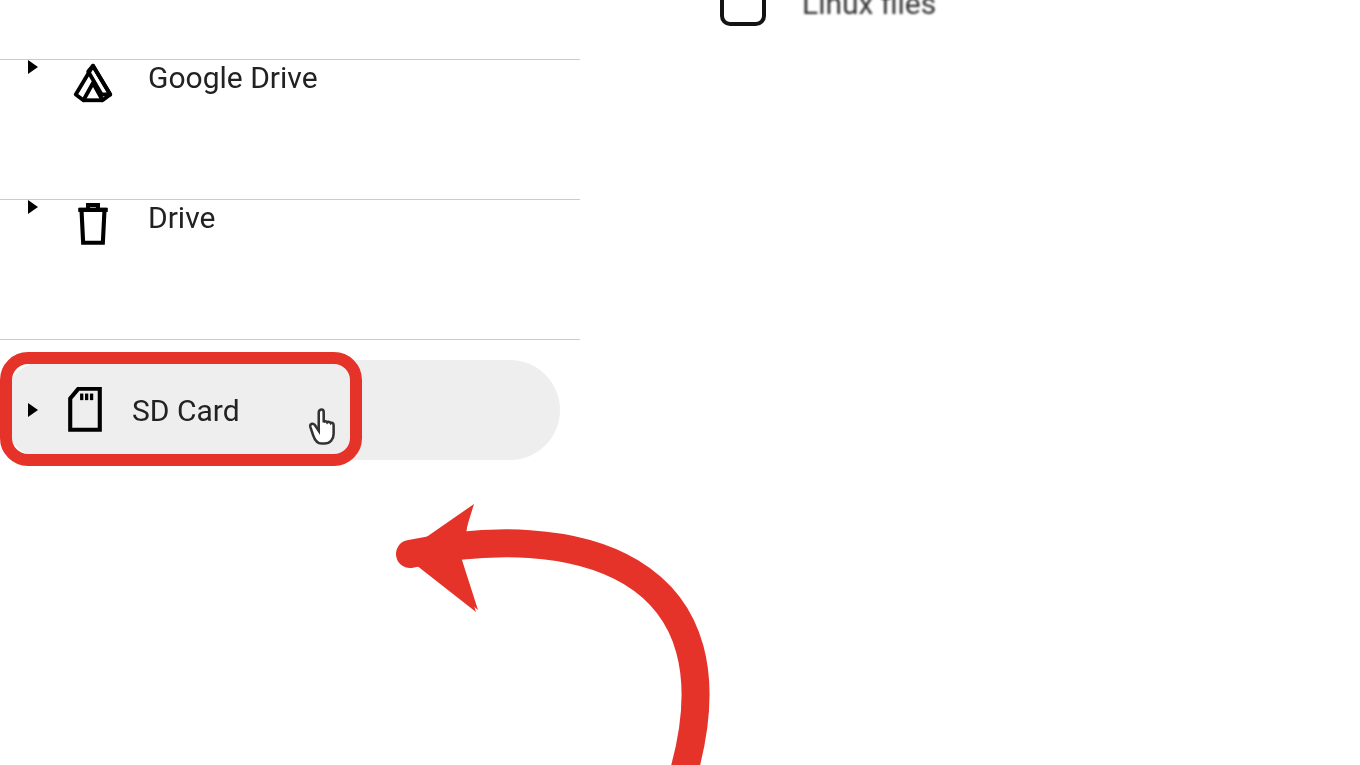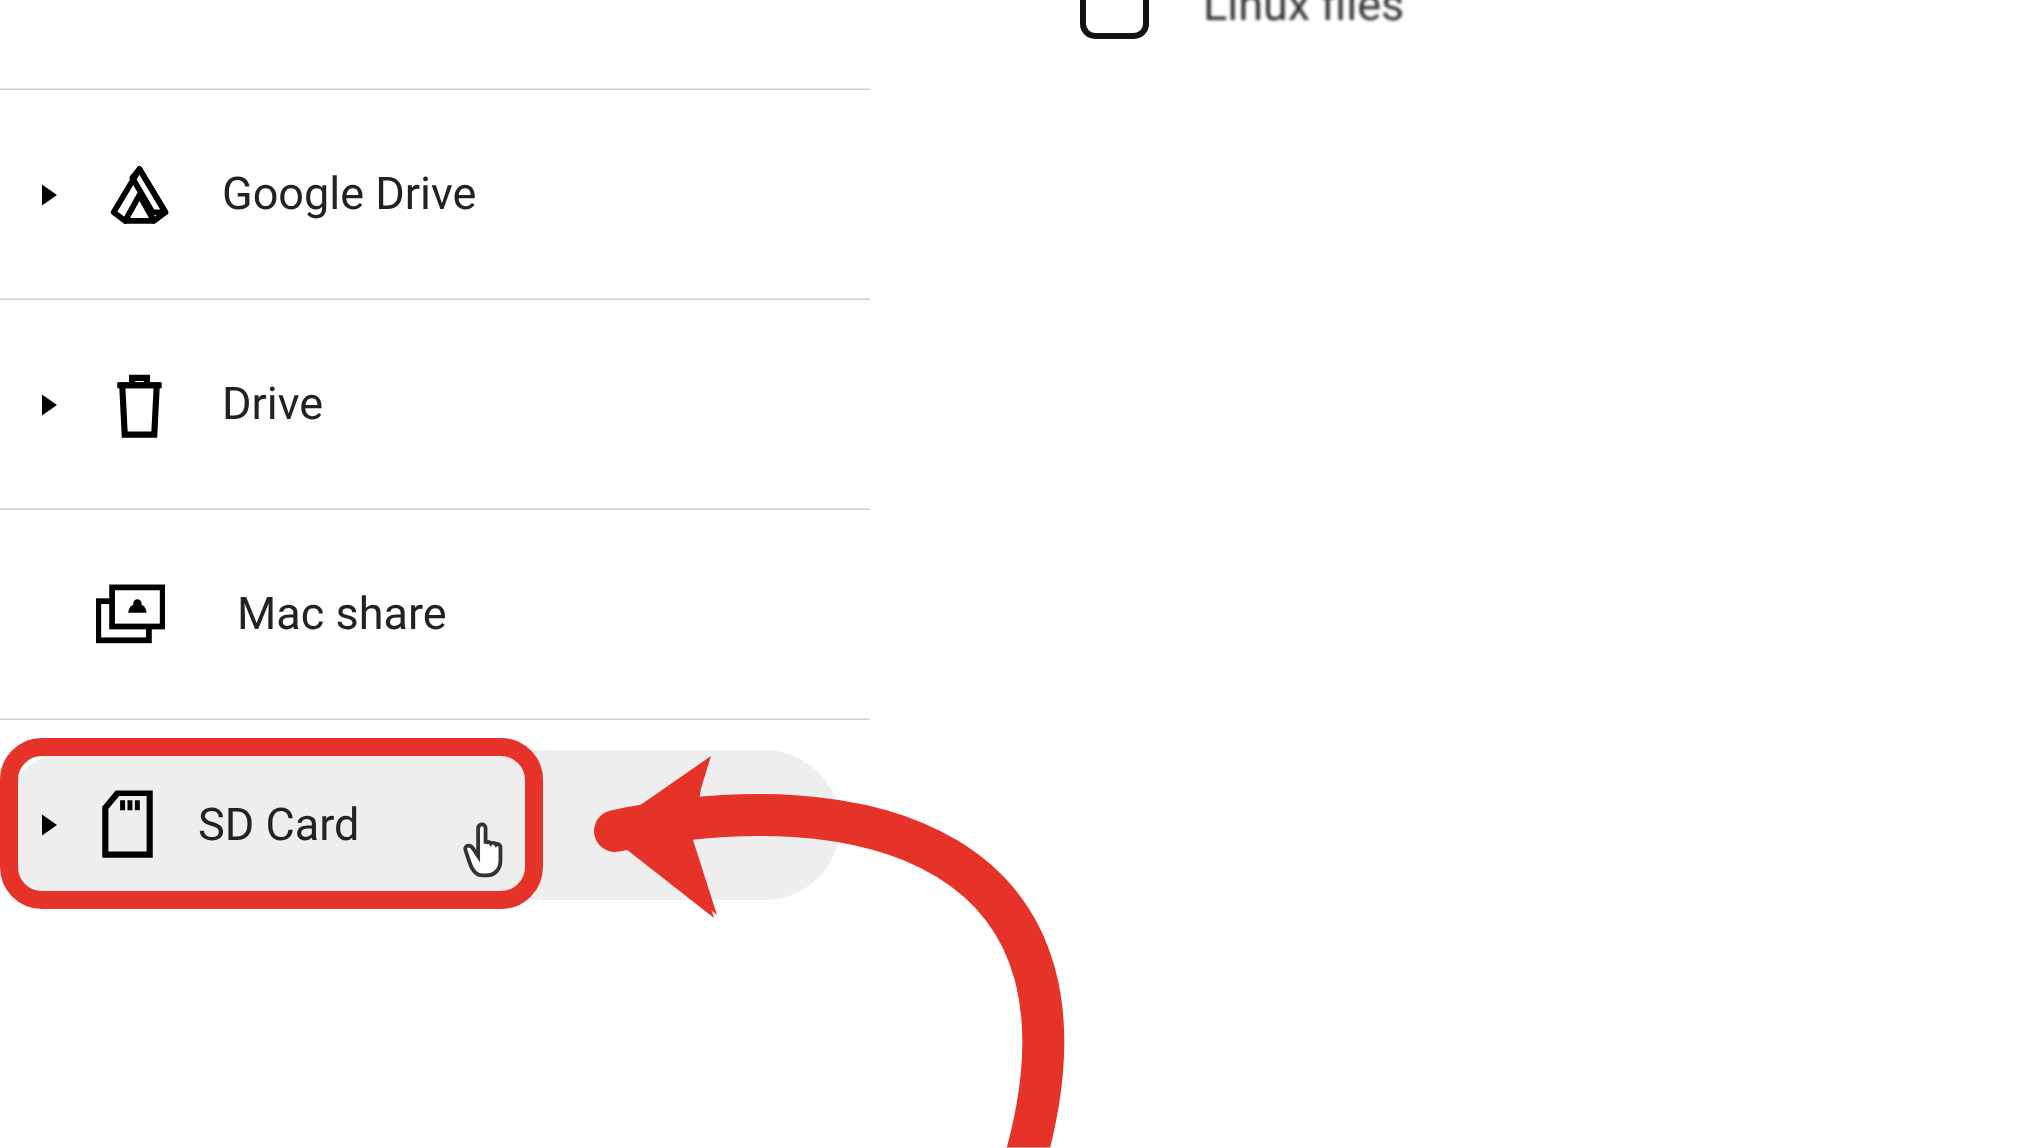--- a/index.html
+++ b/index.html
@@ -13,21 +13,20 @@
       font-family: Roboto, Arial, sans-serif;
       background: #fff;
       position: relative;
       overflow: hidden;
     }
     .sidebar {
       width: 580px;
     }
     .sidebar-item {
       display: flex;
-      align-items: center;
       height: 140px;
       padding-left: 28px;
       border-bottom: 1px solid #ccc;
       gap: 32px;
       cursor: pointer;
     }
     .sidebar-item.no-chevron {
       padding-left: 48px;
       gap: 48px;
     }
@@ -142,31 +141,20 @@
     <div class="icon-wrap">
       <svg width="40" height="46" viewBox="0 0 24 28" fill="none">
         <path d="M5 6 L19 6 L18 26 L6 26 Z" stroke="#000" stroke-width="2.5" fill="none"></path>
         <path d="M3 6 L21 6" stroke="#000" stroke-width="2.5"></path>
         <path d="M9 6 L9 3 L15 3 L15 6" stroke="#000" stroke-width="2.5" fill="none"></path>
       </svg>
     </div>
     <span class="label">Drive</span>
   </div>
 
-  <div class="sidebar-item no-chevron">
-    <div class="icon-wrap" style="margin-left:16px;">
-      <svg width="50" height="44" viewBox="0 0 30 26" fill="none">
-        <rect x="1" y="7" width="22" height="17" stroke="#000" stroke-width="2.5" fill="none"></rect>
-        <rect x="7" y="1" width="22" height="17" stroke="#000" stroke-width="2.5" fill="#fff"></rect>
-        <path d="M14 12 a4 4 0 0 1 8 0" fill="#000"></path>
-        <circle cx="18" cy="8" r="1.8" fill="#000"></circle>
-      </svg>
-    </div>
-    <span class="label">Mac share</span>
-  </div>
 
   <div class="sd-row-wrapper">
     <div class="sd-row">
       <div class="chevron"></div>
       <div class="icon-wrap">
         <svg width="38" height="46" viewBox="0 0 22 28" fill="none">
           <path d="M7 1 L20 1 L20 26 L2 26 L2 7 Z" stroke="#000" stroke-width="2.5" fill="none"></path>
           <line x1="9" y1="4" x2="9" y2="8" stroke="#000" stroke-width="2"></line>
           <line x1="12" y1="4" x2="12" y2="8" stroke="#000" stroke-width="2"></line>
           <line x1="15" y1="4" x2="15" y2="8" stroke="#000" stroke-width="2"></line>

